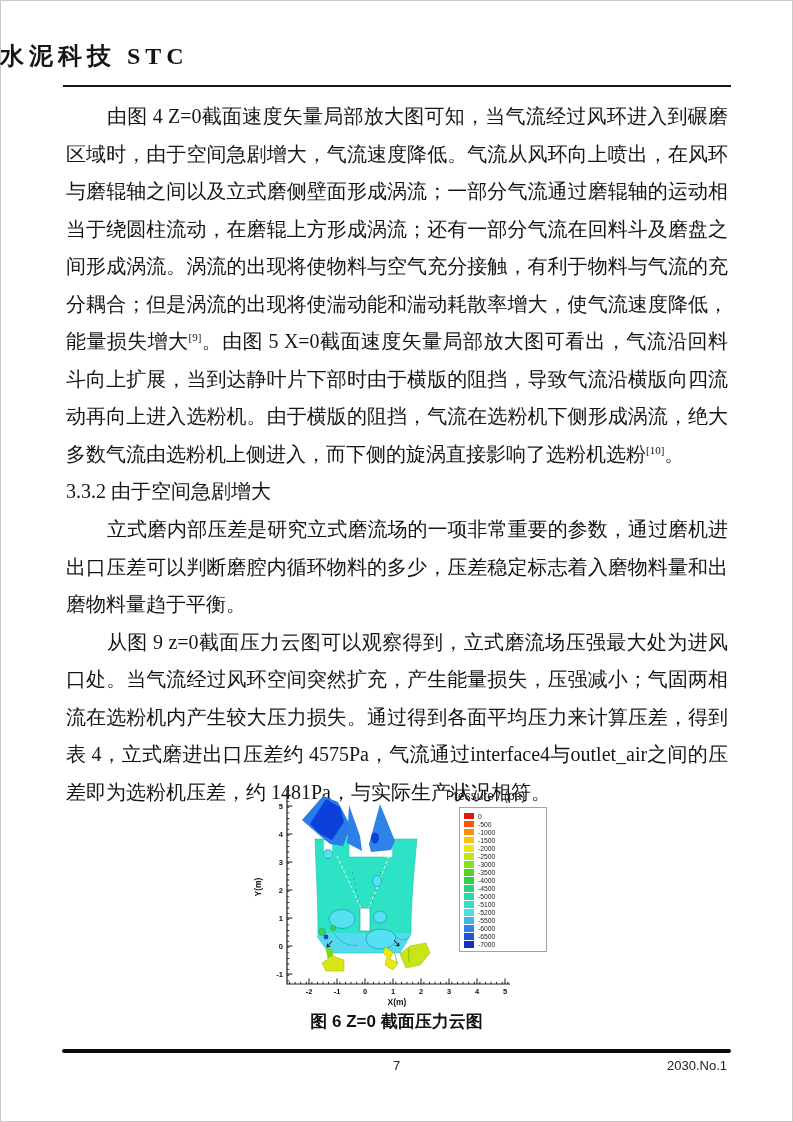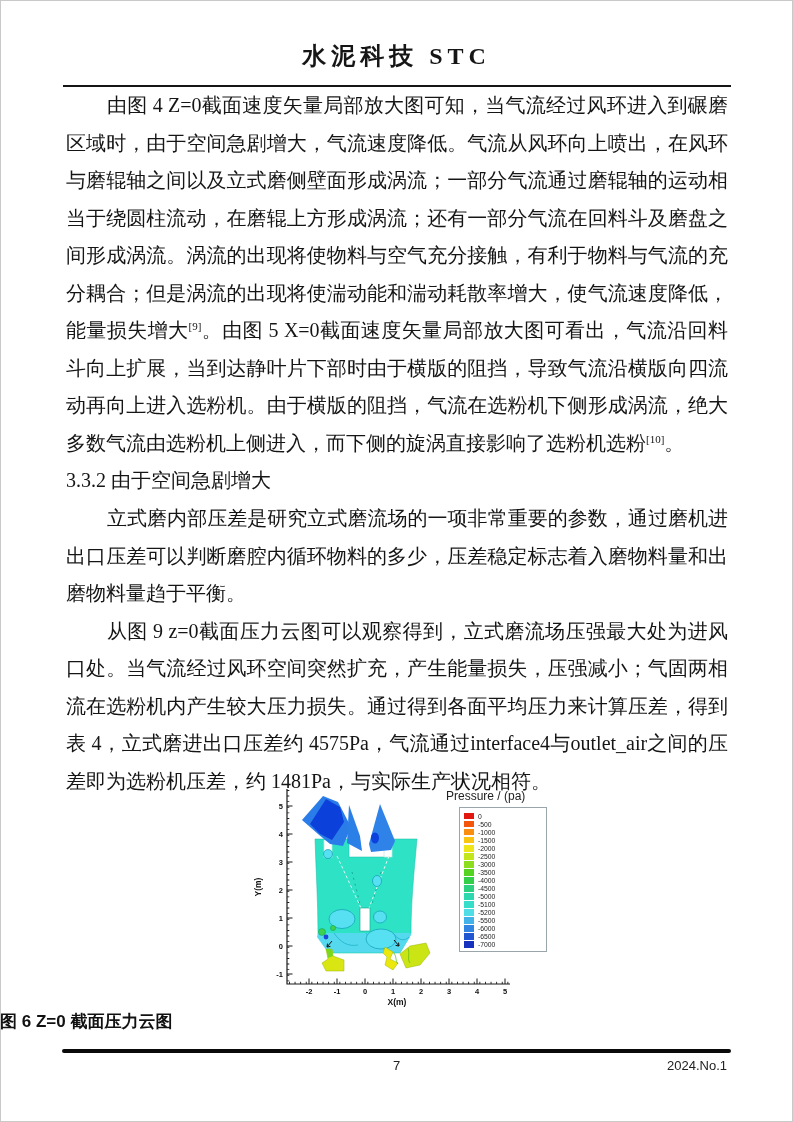--- a/index.html
+++ b/index.html
@@ -1,35 +1,35 @@
 <!DOCTYPE html>
 <html><head>
 <meta charset="utf-8">
 <style>
   html,body{margin:0;padding:0;background:#ffffff;}
   .page{position:relative;width:793px;height:1122px;background:#fff;overflow:hidden;
         font-family:"Liberation Serif","DejaVu Serif",serif;color:#151515;
         outline:1px solid #c9c9c9;outline-offset:-1px;}
-  .header-title{position:absolute;top:40px;left:0;right:0;text-align:center;
+  .header-title{position:absolute;top:40px;left:0;right:0;
         font-size:24px;letter-spacing:5px;font-weight:600;}
   .header-rule{position:absolute;top:85px;left:63px;right:62px;border-top:2px solid #151515;}
-  .bodytext{position:absolute;top:87px;left:66px;width:662px;font-size:20px;
+  .bodytext{position:absolute;top:98px;left:66px;width:662px;font-size:20px;
         line-height:37.55px;text-align:justify;text-justify:inter-ideograph;}
   .bodytext p{margin:0;}
   .indent{text-indent:2.05em;}
   sup.ref{font-size:11px;line-height:0;vertical-align:7px;}
   .figwrap{position:absolute;left:248px;top:782px;width:300px;height:230px;}
   .legend-title{position:absolute;left:446px;top:789px;font-family:"Liberation Sans",sans-serif;
         font-size:12px;color:#222;}
   .legend-box{position:absolute;left:459px;top:807px;width:88px;height:145px;background:#fff;
         border:1px solid #99a5aa;box-sizing:border-box;padding:4px 0 0 4px;}
   .lg-row{display:flex;align-items:center;height:8.05px;}
   .lg-sw{width:10px;height:6.6px;margin-right:4px;flex:0 0 auto;}
   .lg-lb{font-family:"Liberation Sans",sans-serif;font-size:6.8px;color:#222;white-space:nowrap;}
-  .fig-caption{position:absolute;top:1010px;left:0;right:0;text-align:left;
+  .fig-caption{position:absolute;top:1010px;left:0;right:0;text-align:center;
         font-family:"Liberation Sans",sans-serif;font-size:17px;font-weight:600;color:#111;}
   .footer-rule{position:absolute;left:62px;right:62px;top:1049px;height:4px;background:#0a0a0a;
         border-radius:2px;}
   .footer-page{position:absolute;top:1058px;left:0;right:0;text-align:center;
         font-family:"Liberation Sans",sans-serif;font-size:13px;color:#222;}
   .footer-issue{position:absolute;top:1058px;right:66px;font-family:"Liberation Sans",sans-serif;
         font-size:13px;color:#222;}
   svg text{font-family:"Liberation Sans",sans-serif;fill:#111;}
 </style>
 </head>
@@ -205,15 +205,15 @@
       <div class="lg-row">
         <span class="lg-sw" style="background: rgb(21, 49, 190);"></span>
         <span class="lg-lb">-7000</span>
       </div>
     </div>
 
   <div class="fig-caption">图 6 Z=0 截面压力云图</div>
 
   <div class="footer-rule"></div>
   <div class="footer-page">7</div>
-  <div class="footer-issue">2024.No.1</div>
+  <div class="footer-issue">2030.No.1</div>
 
 </div>
 
 </body></html>

